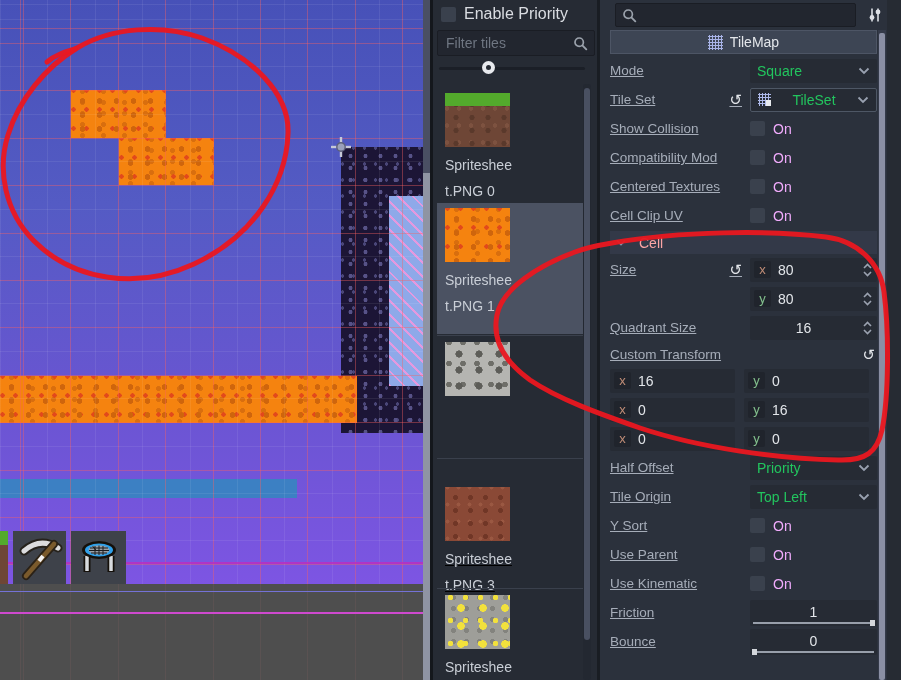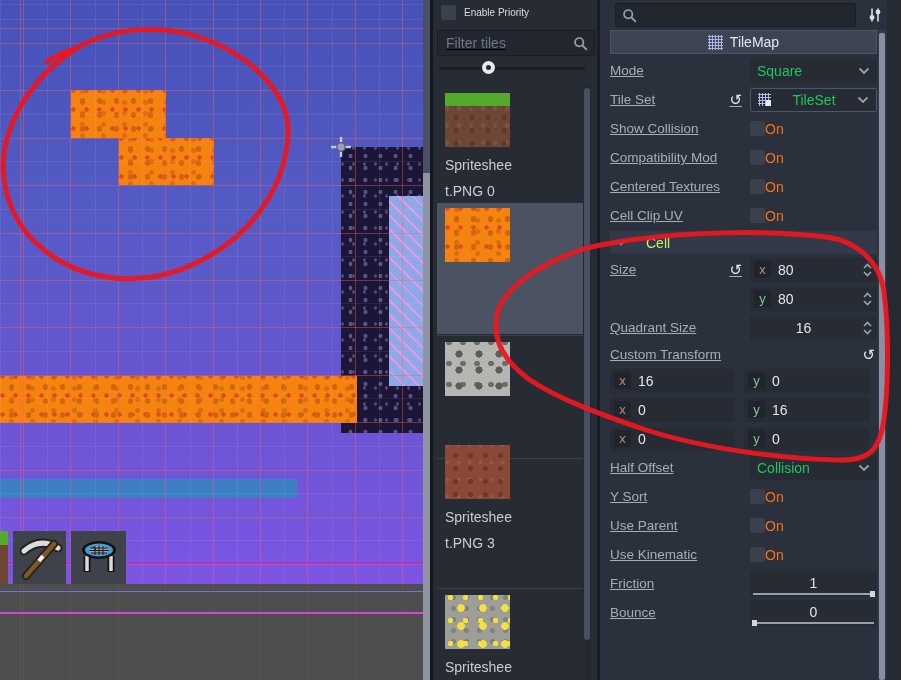--- a/index.html
+++ b/index.html
@@ -46,23 +46,23 @@
   .slot-tramp{left:71px;width:55px;}
   .vp-scroll-track{position:absolute;right:0;top:0;width:7px;height:680px;background:#4a4f63;}
   .vp-scroll-handle{position:absolute;right:0;top:173px;width:7px;height:507px;background:#8f94a3;}
   .move-cursor{position:absolute;left:330px;top:136px;width:22px;height:22px;}
 
   
   .tiles-panel{position:absolute;left:430px;top:0;width:170px;height:680px;background:#262b34;
     border-left:3px solid #14171c;border-right:3px solid #191d23;}
   .prio-row{position:absolute;left:8px;top:5px;display:flex;align-items:center;gap:8px;}
   .gcheck{width:15px;height:15px;background:#3a414d;border-radius:2px;flex:0 0 auto;}
-  .prio-label{font-size:10px;color:#dadde2;}
+  .prio-label{font-size:16px;color:#dadde2;}
   .tfilter{position:absolute;left:4px;top:30px;width:158px;height:26px;background:#22262f;
-    border:1px solid #1a1d24;border-radius:2px;display:flex;align-items:center;padding:0 6px;text-decoration:underline;}
+    border:1px solid #1a1d24;border-radius:2px;display:flex;align-items:center;padding:0 6px;}
   .tfilter input, .ifilter input{flex:1;min-width:0;background:transparent;border:none;outline:none;
     color:#c7ccd4;font-size:14px;font-family:inherit;}
   .tfilter input::placeholder,.ifilter input::placeholder{color:#6f7682;}
   .zoom-slider{position:absolute;left:6px;top:61px;width:150px;height:14px;}
   .zoom-track{position:absolute;left:0;top:6px;width:146px;height:3px;background:#1b1f27;border-radius:2px;}
   .zoom-handle{position:absolute;left:43px;top:0;width:13px;height:13px;border-radius:50%;background:#e8eaee;}
   .zoom-handle::after{content:"";position:absolute;left:4px;top:4px;width:5px;height:5px;border-radius:50%;background:#262b34;}
   .tile-list{position:absolute;left:0;top:80px;width:164px;height:600px;}
   .tile-item{position:absolute;left:4px;width:149px;padding:5px 0 0 8px;}
   .tile-item.selected{background:#4b5262;}
@@ -107,23 +107,23 @@
   .tileset-ico{position:relative;width:13px;height:13px;background-image:radial-gradient(#aeb9ea 1.1px,transparent 1.2px);
     background-size:3px 3px;}
   .tileset-ico::after{content:"";position:absolute;right:0;bottom:0;width:5px;height:6px;background:#e8eaee;}
   .prow{height:29px;display:flex;align-items:center;}
   .plabel{flex:1;font-size:13.5px;color:#a6adb9;white-space:nowrap;overflow:hidden;display:flex;align-items:center;text-decoration:underline;}
   .pctrl{width:127px;flex:0 0 auto;display:flex;align-items:center;}
   .combo{width:127px;height:24px;background:#262b34;border-radius:2px;display:flex;align-items:center;
     padding:0 7px;color:#22c55e;font-size:14px;}
   .combo .ctext{flex:1;}
   .combo.bordered{border:1px solid #4e5765;gap:7px;}
-  .onbox{display:flex;align-items:center;color:#f97316;font-size:14px;}
-  .psection{height:23px;display:flex;align-items:center;gap:20px;background:#333948;margin:1px 0;
-    padding:0 6px;color:#bef264;font-size:14px;}
+  .onbox{display:flex;align-items:center;gap:8px;color:#f0abfc;font-size:14px;}
+  .psection{height:23px;display:flex;align-items:center;gap:13px;background:#333948;margin:1px 0;
+    padding:0 6px;color:#fca5a5;font-size:14px;}
   .valbox{position:relative;width:127px;height:24px;background:#262b34;border-radius:2px;
     display:flex;align-items:center;padding:0 4px;gap:7px;color:#e3e6ea;font-size:14px;}
   .axis-badge{width:17px;height:17px;background:#20242c;border-radius:2px;display:flex;
     align-items:center;justify-content:center;font-size:13px;flex:0 0 auto;}
   .axis-x{color:#c08d77;}
   .axis-y{color:#83c08d;}
   .vnum{flex:1;}
   .vnum.centered{text-align:center;margin-right:2px;}
   .revert{color:#e3e6ea;font-size:15px;line-height:1;margin-right:8px;cursor:default;}
   .matrix-row{height:29px;display:flex;align-items:center;gap:9px;}
@@ -211,27 +211,28 @@
       <div class="zoom-handle"></div>
     </div>
 
     <div class="tile-list">
       <div class="tile-item" style="top:8px;">
         <div class="thumb tex-grass"></div>
         <div class="tile-label">Spritesheet.PNG 0</div>
       </div>
       <div class="tile-item selected" style="top:123px;height:131px;">
         <div class="thumb tex-lava"></div>
+        <div class="tile-label">Spritesheet.PNG 1</div>
       </div>
       <div class="list-divider" style="top:255px;"></div>
       <div class="tile-item" style="top:257px;">
         <div class="thumb tex-stone"></div>
       </div>
       <div class="list-divider" style="top:378px;"></div>
-      <div class="tile-item" style="top:360px;">
+      <div class="tile-item" style="top:402px;text-decoration:underline;">
         <div class="thumb tex-reddirt"></div>
         <div class="tile-label">Spritesheet.PNG 3</div>
       </div>
       <div class="list-divider" style="top:508px;"></div>
       <div class="tile-item" style="top:510px;">
         <div class="thumb tex-gold"></div>
         <div class="tile-label">Spritesheet.PNG 4</div>
       </div>
     </div>
     <div class="tl-scroll-track">
@@ -421,30 +422,43 @@
         <div class="mcell">
           <span class="axis-badge axis-y">y</span>
           <span class="vnum">0</span>
         </div>
       </div>
 
       <div class="prow">
         <div class="plabel">Half Offset</div>
         <div class="pctrl">
           <div class="combo">
-            <span class="ctext">Collision</span>
+            <span class="ctext">Priority</span>
             <span class="chev">
               <svg width="12" height="8" viewBox="0 0 12 8">
                   <polyline points="1.5,1.5 6,6 10.5,1.5" fill="none" stroke="#99a1b0" stroke-width="1.8"></polyline>
                 </svg>
             </span>
           </div>
         </div>
       </div>
 
+      <div class="prow">
+        <div class="plabel">Tile Origin</div>
+        <div class="pctrl">
+          <div class="combo">
+            <span class="ctext">Top Left</span>
+            <span class="chev">
+              <svg width="12" height="8" viewBox="0 0 12 8">
+                  <polyline points="1.5,1.5 6,6 10.5,1.5" fill="none" stroke="#99a1b0" stroke-width="1.8"></polyline>
+                </svg>
+            </span>
+          </div>
+        </div>
+      </div>
 
       <div class="prow">
         <div class="plabel">Y Sort</div>
         <div class="pctrl">
             <div class="onbox">
           <div class="gcheck"></div>
           <span>On</span>
         </div>
           </div>
       </div>

